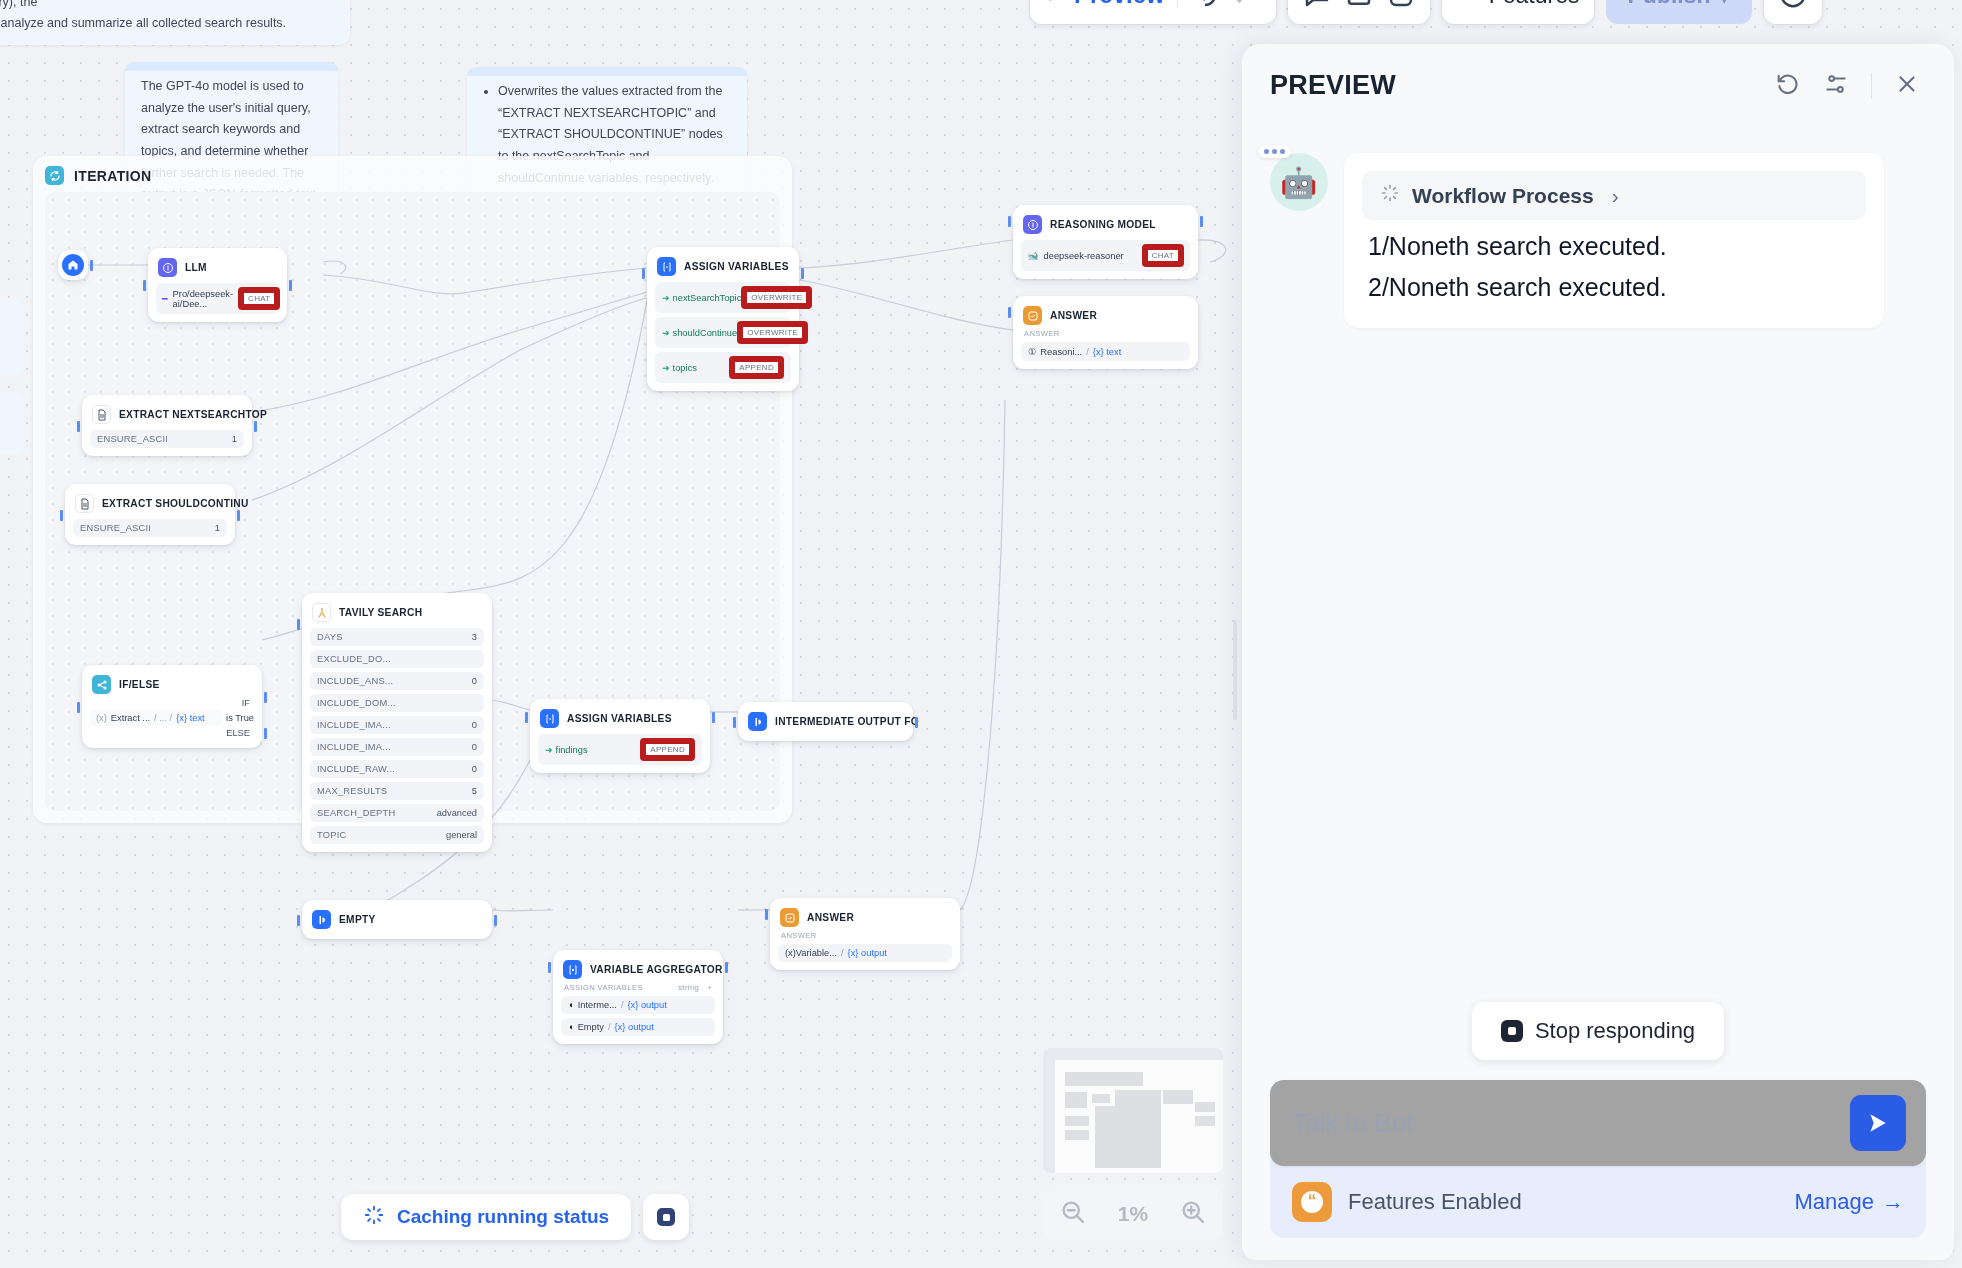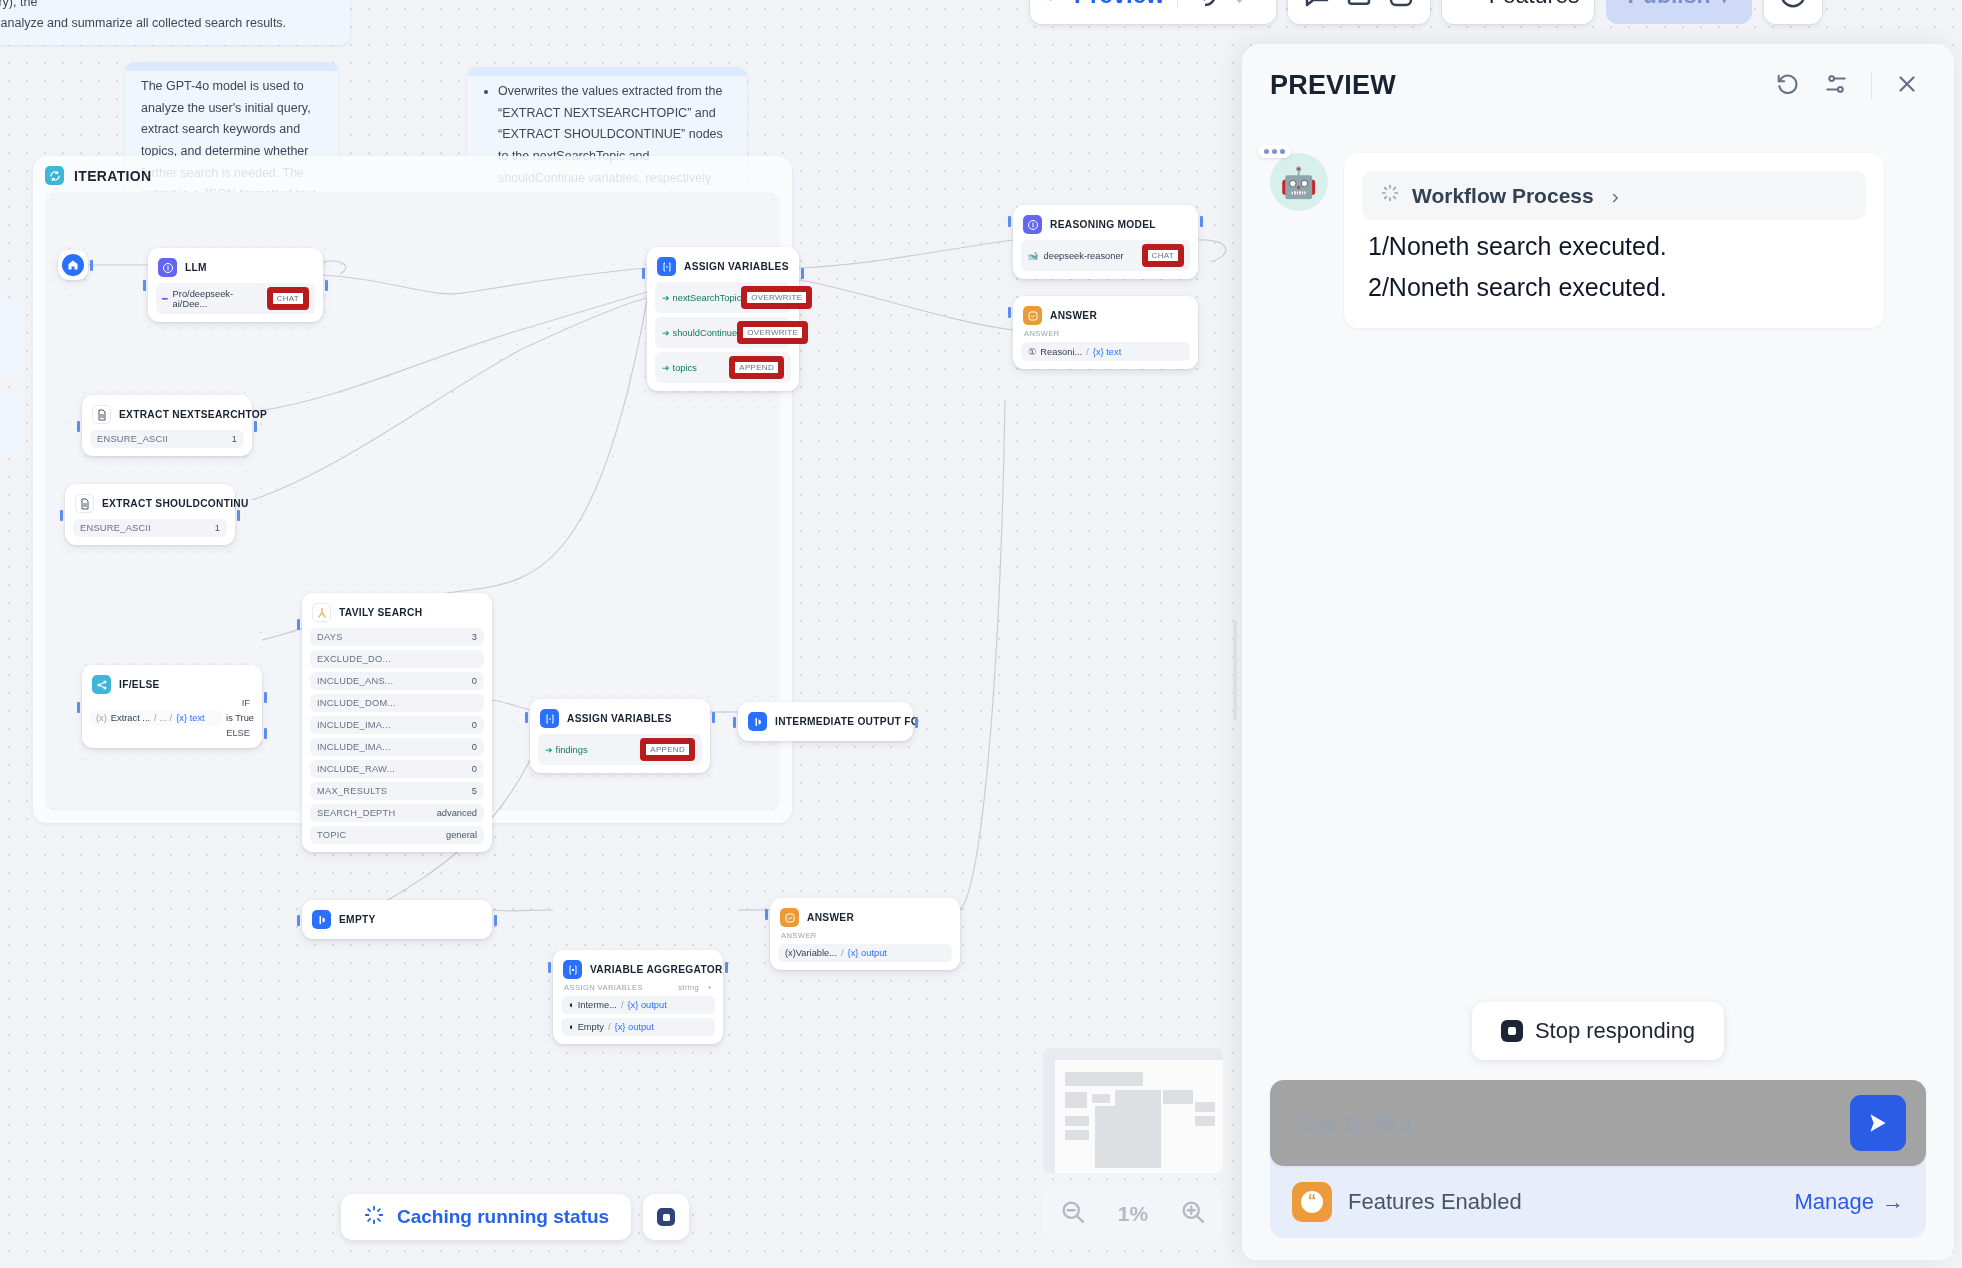--- a/index.html
+++ b/index.html
@@ -112,21 +112,21 @@
   .mono-blue { color: #2970ff; }
   .sub-label { font-size: 7.6px; color: #98a2b3; letter-spacing: .4px; padding: 2px 3px 0; }
 
   
   .h { position: absolute; width: 3px; height: 11px; background: #5b8def; border-radius: 1px; top: 50%; margin-top: -5px; }
   .h.l { left: -5px; } .h.r { right: -5px; }
 
   
   #n-start   { left: 58px;  top: 250px; width: 30px; height: 30px; padding: 0;
                display: flex; align-items: center; justify-content: center; }
-  #n-llm     { left: 148px; top: 248px; width: 175px; }
+  #n-llm     { left: 148px; top: 248px; width: 139px; }
   #n-extract1{ left: 82px;  top: 395px; width: 170px; }
   #n-extract2{ left: 65px;  top: 484px; width: 170px; }
   #n-ifelse  { left: 82px;  top: 624px; width: 180px; margin-top: 41px; }
   #n-tavily  { left: 302px; top: 593px; width: 190px; }
   #n-assign1 { left: 647px; top: 247px; width: 152px; }
   #n-assign2 { left: 530px; top: 699px; width: 180px; }
   #n-interm  { left: 738px; top: 702px; width: 175px; }
   #n-empty   { left: 302px; top: 900px; width: 190px; }
   #n-varagg  { left: 553px; top: 950px; width: 170px; }
   #n-answer1 { left: 770px; top: 898px; width: 190px; }

